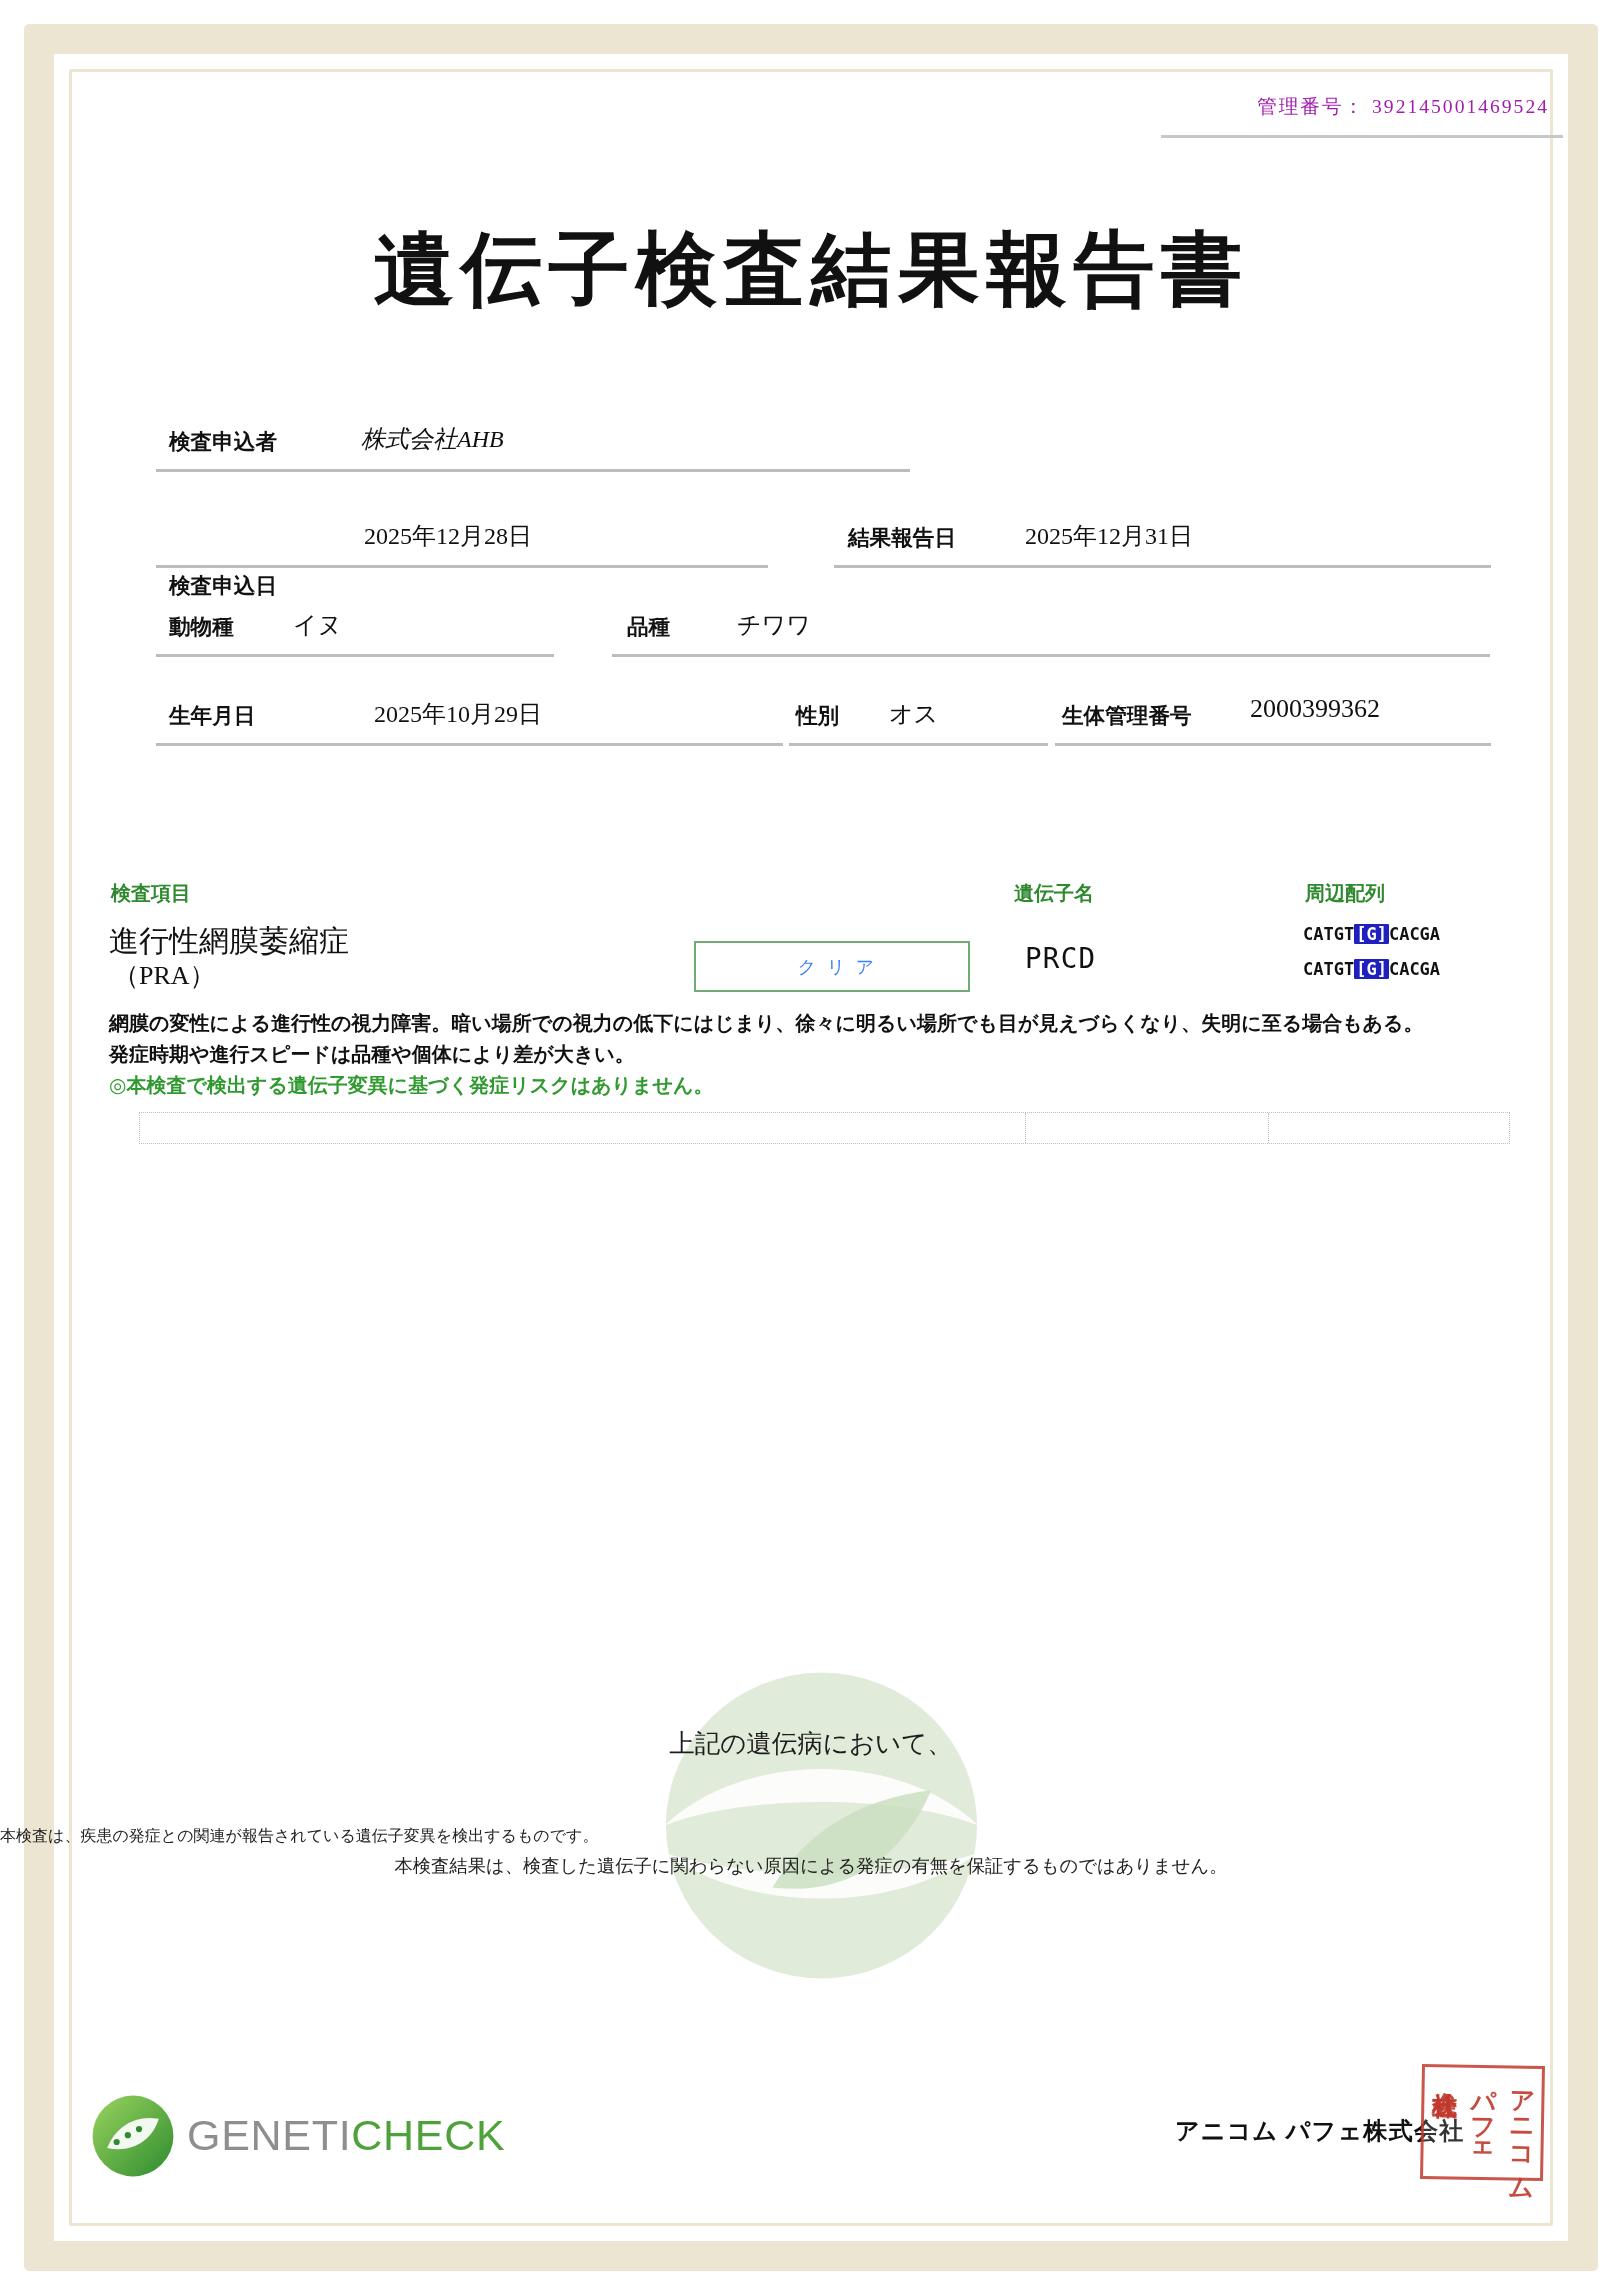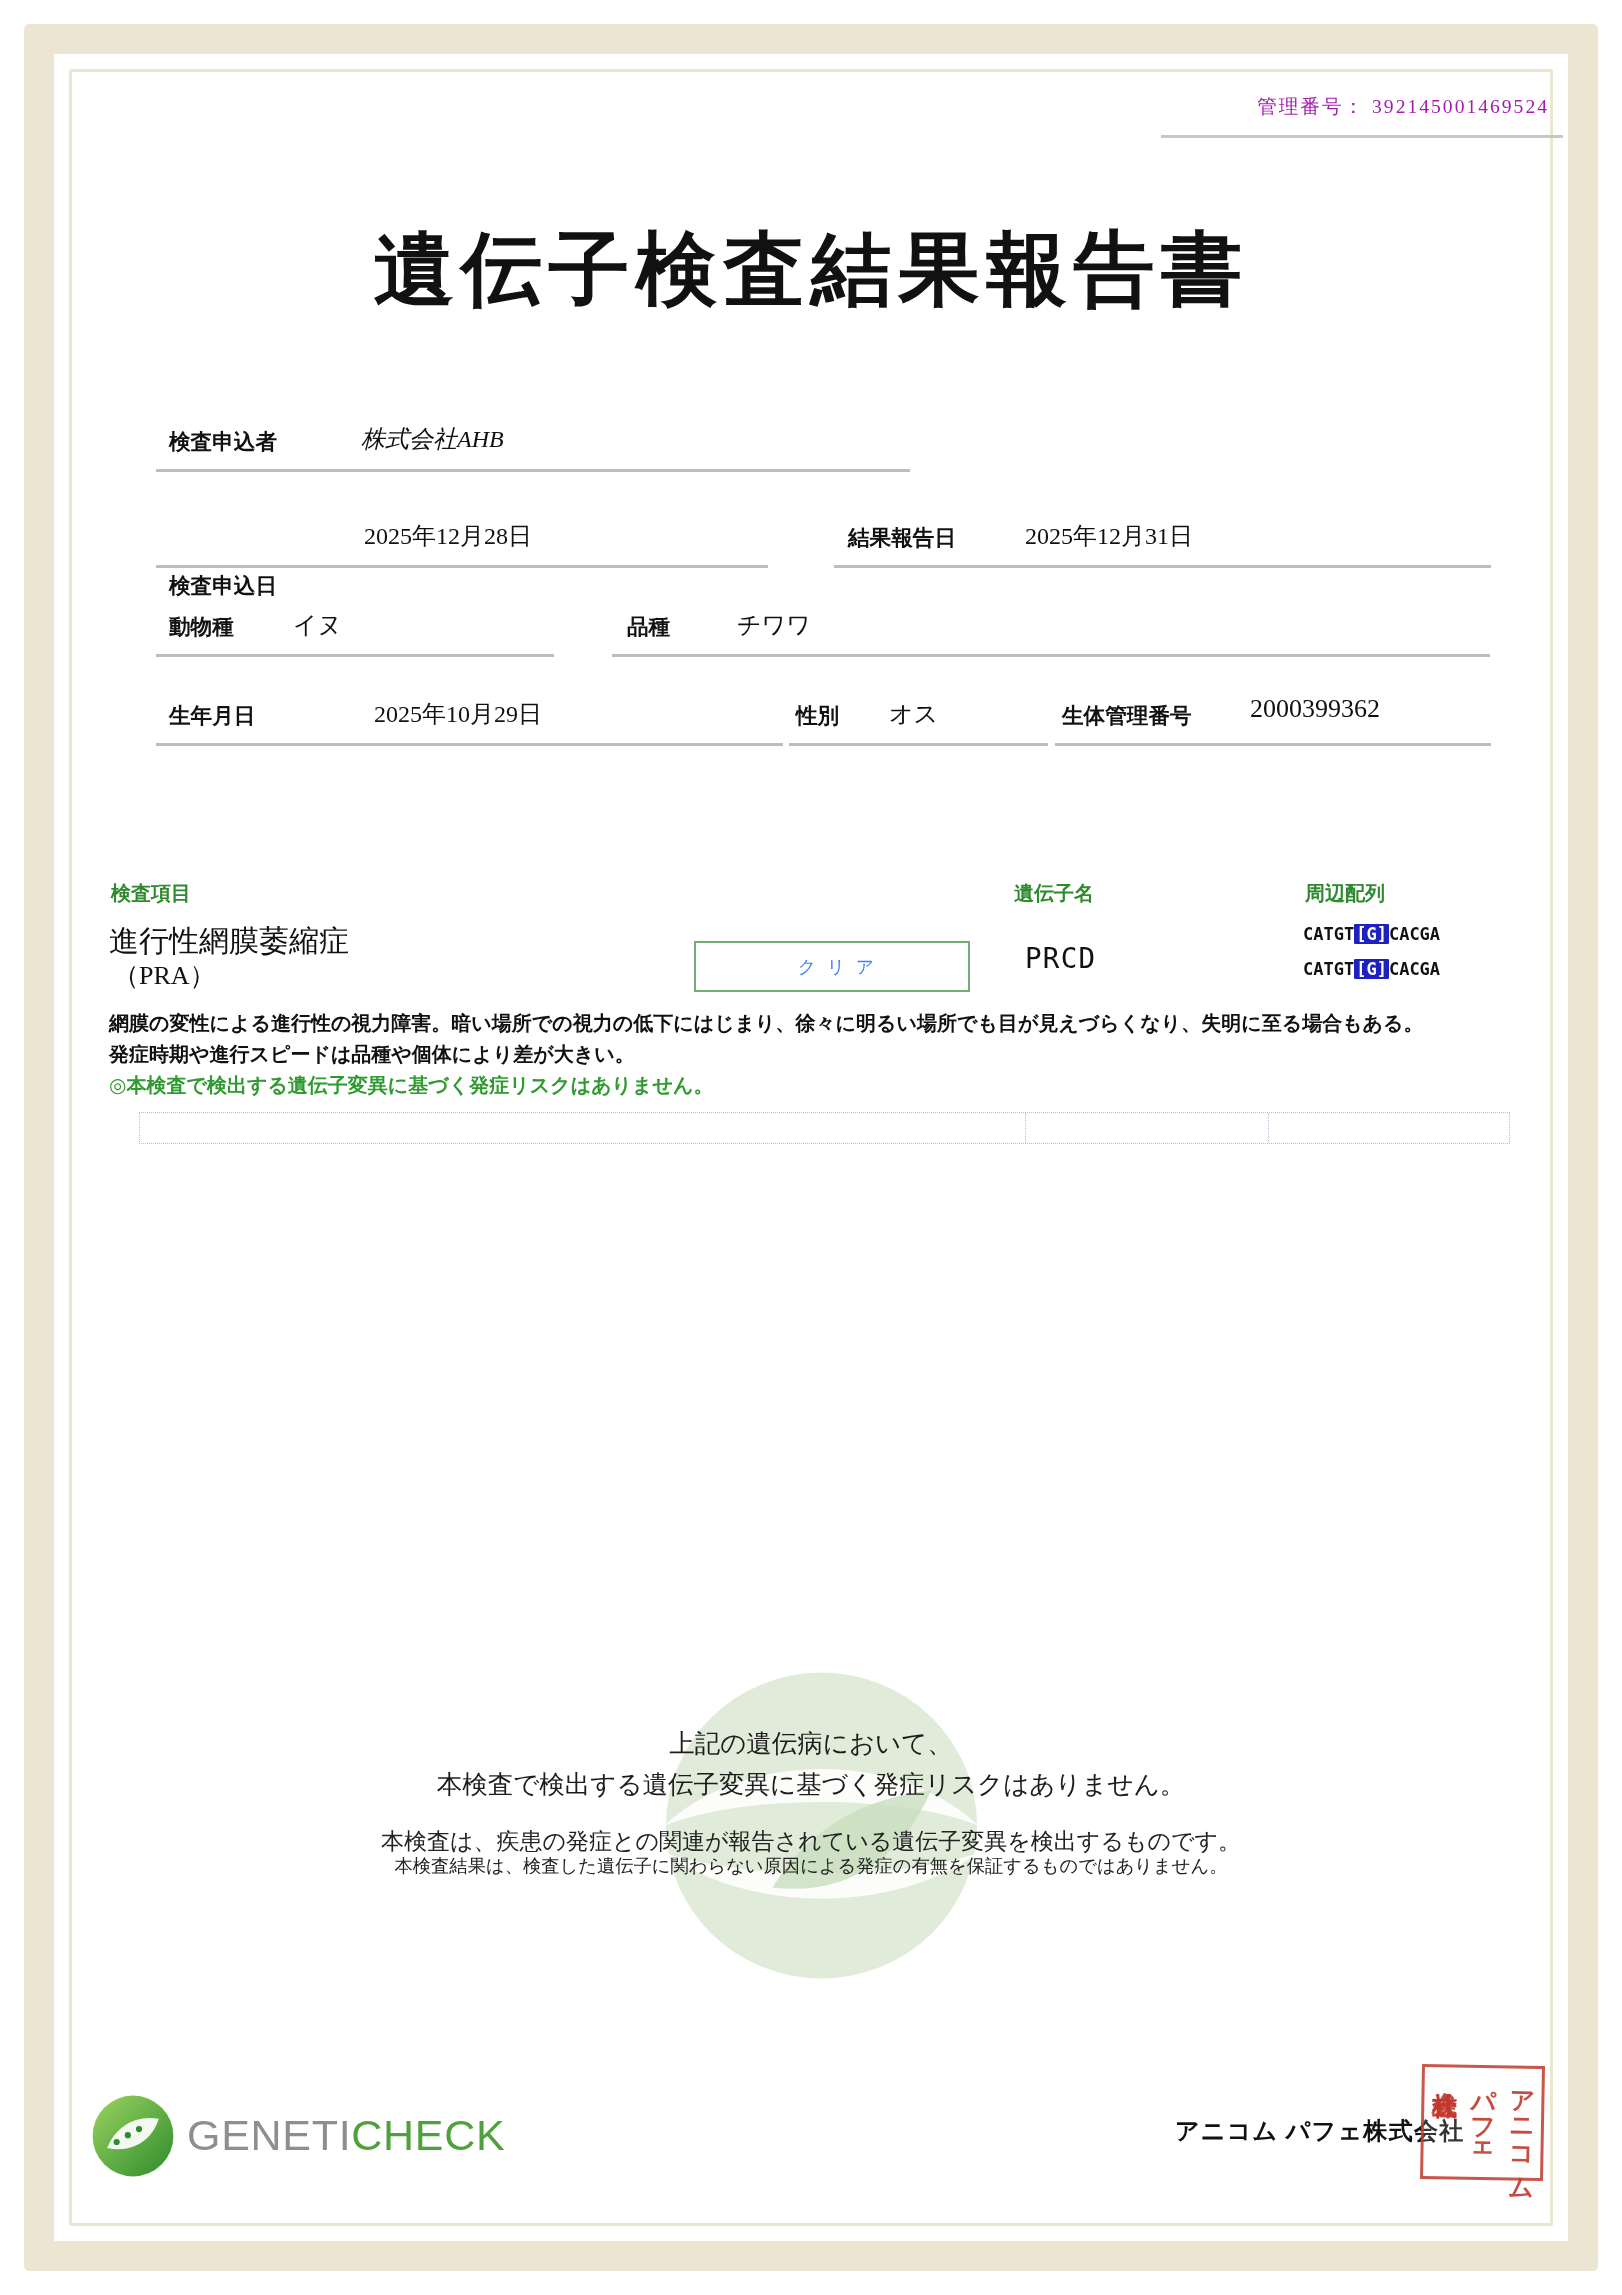--- a/index.html
+++ b/index.html
@@ -52,21 +52,21 @@
   
   #dotted-row{left:139px;top:1112px;width:1369px;height:30px;border:1.3px dotted #a5b0c5;opacity:.8;}
   .dotted-div{position:absolute;top:0;bottom:0;border-left:1.3px dotted #a5b0c5;}
   #dotted-div-1{left:885px;} #dotted-div-2{left:1128px;}
 
   
   #watermark{left:645px;top:1662px;width:353px;height:327px;opacity:.45;}
   .sans{font-family:"Liberation Sans","DejaVu Sans",sans-serif;}
   #sum1{top:1726px;left:0;width:100%;text-align:center;font-size:25.5px;color:#1c1c1c;}
   #sum2{top:1767px;left:0;width:100%;text-align:center;font-size:25.5px;color:#1c1c1c;}
-  #note1{top:1826px;left:0;width:100%;text-align:center;font-size:23px;color:#222;}
+  #note1{top:1826px;left:0;width:100%;font-size:16px;color:#222;}
   #note2{top:1853px;left:0;width:100%;text-align:center;font-size:18.3px;color:#222;}
 
   
   #logo-icon{left:90px;top:2093px;width:86px;height:86px;}
   #logo-text{left:187px;top:2111px;font-size:43px;letter-spacing:0.7px;font-weight:400;}
   .logo-gray{color:#8e8e8e;} .logo-green{color:#4fa23b;}
   #company-name{left:1175px;top:2115px;font-size:24px;font-weight:bold;letter-spacing:1.3px;}
   #stamp{left:1421px;top:2065px;width:123px;height:115px;border:3.9px solid rgba(192,57,43,.85);
          box-sizing:border-box;display:flex;flex-direction:row-reverse;justify-content:space-between;
          padding:5.2px 6.5px;transform:rotate(1deg);background:rgba(255,255,255,.15);}
@@ -144,21 +144,20 @@
   </div>
 
   <svg class="abs" id="watermark" viewBox="0 0 540 500">
     <ellipse cx="270" cy="250" rx="238" ry="234" fill="#bcd4ad"></ellipse>
     <path d="M30 250 C150 135 390 135 510 250 C390 202 150 202 30 250 Z" fill="#ffffff" opacity="0.9"></path>
     <path d="M30 292 C160 385 380 385 510 292 C380 334 160 334 30 292 Z" fill="#ffffff" opacity="0.9"></path>
     <path d="M195 345 C245 260 330 208 438 196 C390 305 305 358 195 345 Z" fill="#8cba79" opacity="0.85"></path>
   </svg>
 
   <div class="abs sans" id="sum1">上記の遺伝病において、</div>
-  <div class="abs sans" id="sum2">本検査で検出する遺伝子変異に基づく発症リスクはありません。</div>
   <div class="abs sans" id="note1">本検査は、疾患の発症との関連が報告されている遺伝子変異を検出するものです。</div>
   <div class="abs sans" id="note2">本検査結果は、検査した遺伝子に関わらない原因による発症の有無を保証するものではありません。</div>
 
   <svg class="abs" id="logo-icon" viewBox="0 0 100 100">
     <defs>
       <linearGradient id="lg" x1="0" y1="0" x2="1" y2="1">
         <stop offset="0" stop-color="#9ad45f"></stop>
         <stop offset="1" stop-color="#2e8b2e"></stop>
       </linearGradient>
     </defs>

